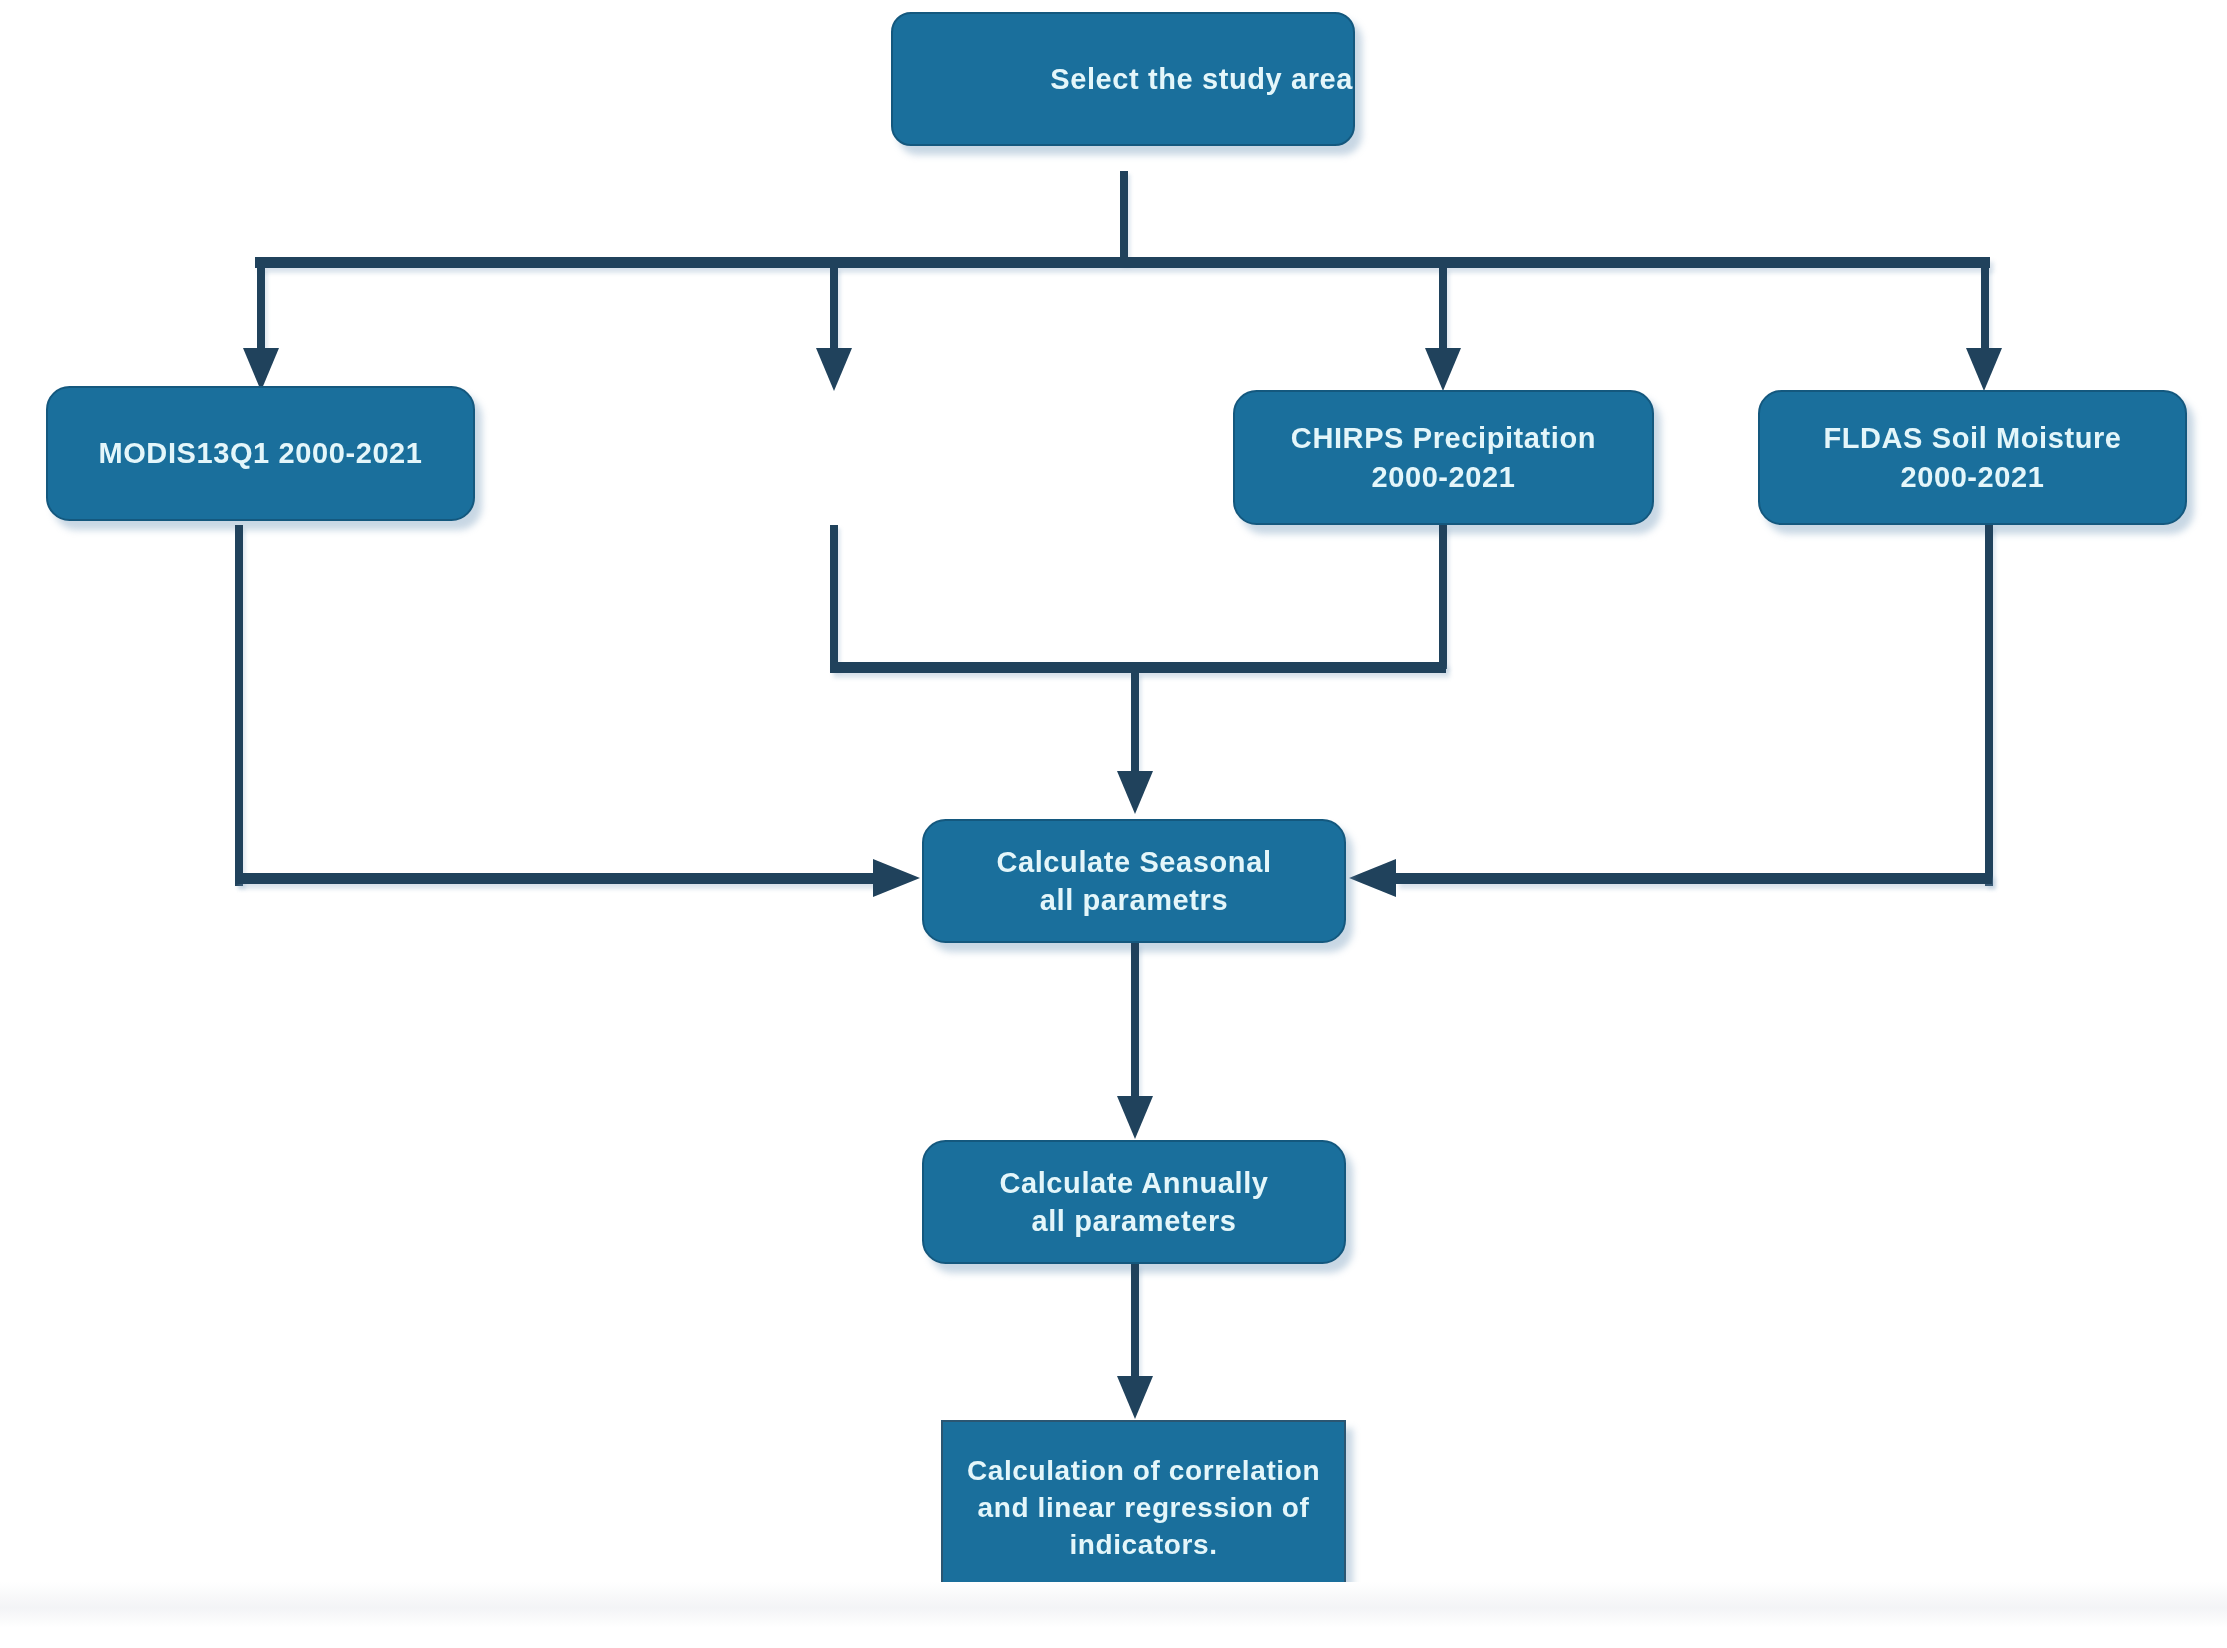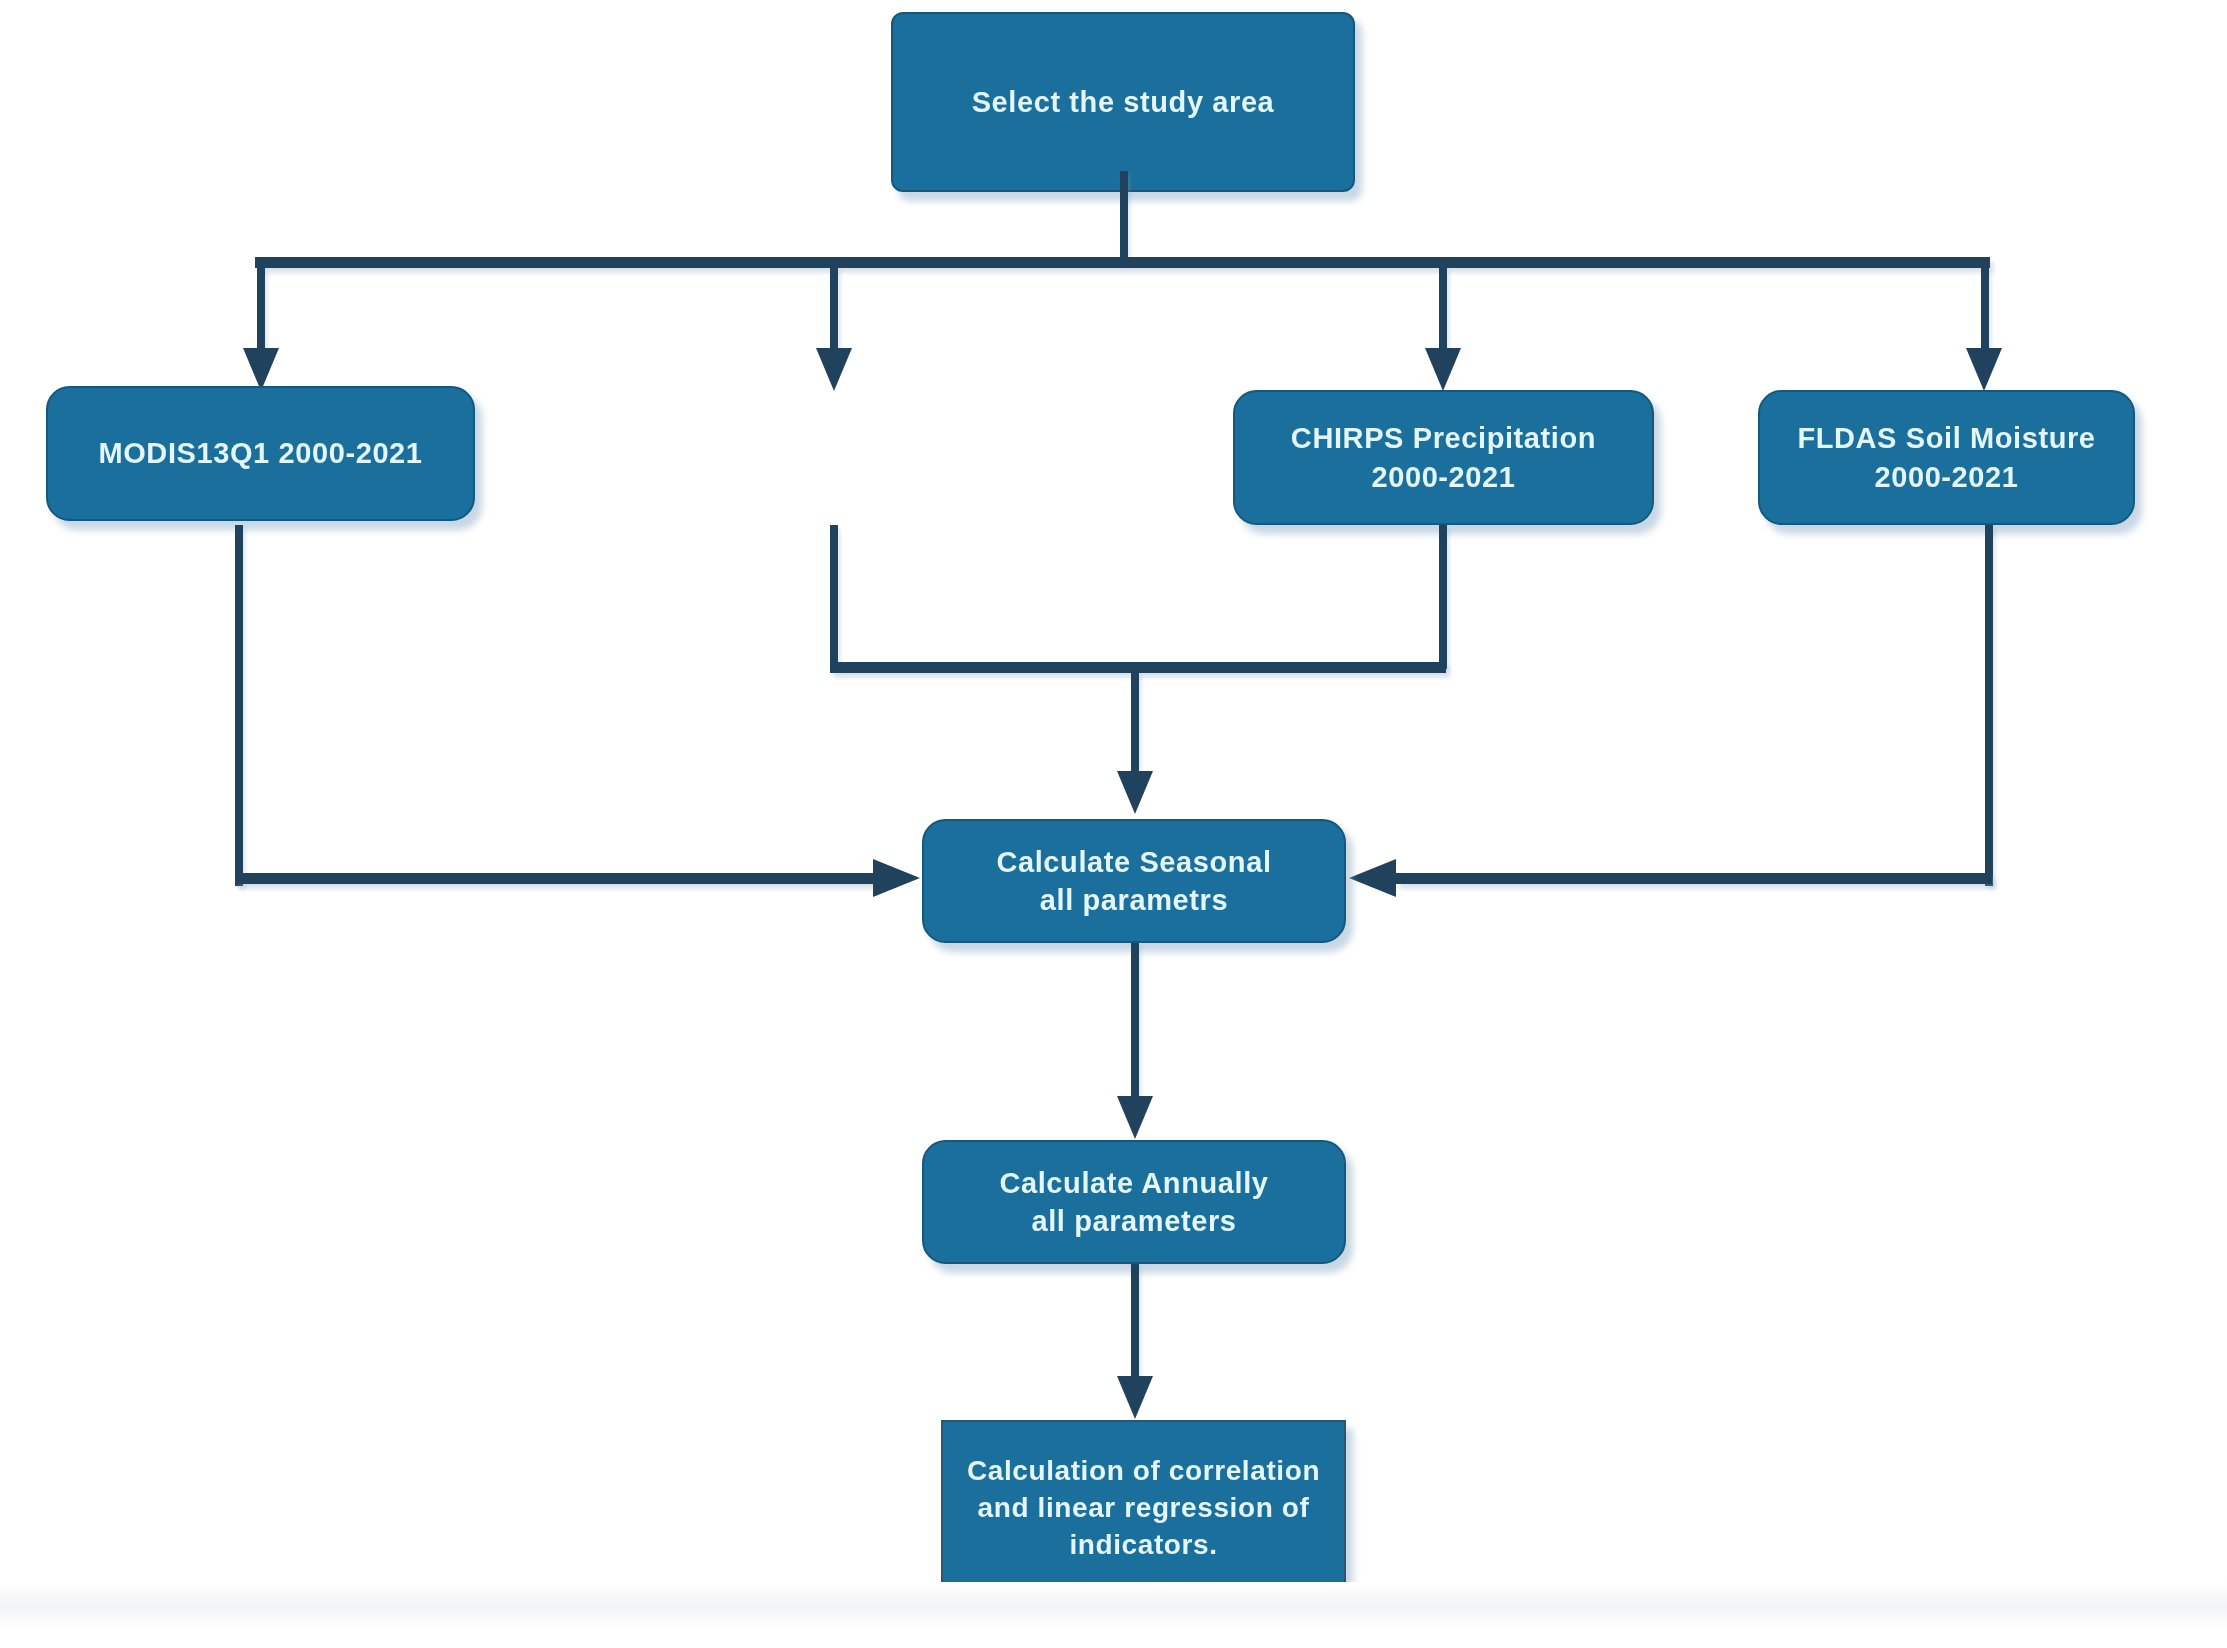--- a/index.html
+++ b/index.html
@@ -64,21 +64,21 @@
   .bottom-strip{
     position:absolute;left:0;right:0;top:1582px;height:46px;
     background:linear-gradient(#ffffff, #f3f4f6 55%, #ffffff);
   }
 </style>
 </head>
 <body>
 
 <div class="canvas">
 
-  <div class="node" style="left:891px;top:12.4px;width:464px;height:180px;border-radius:12px;">
+  <div class="node" style="left:891px;top:12.4px;width:464px;height:134px;border-radius:20px;align-items:flex-end;">
     <span>Select the study area</span>
   </div>
 
   <div class="vline" style="left:1120px;top:171px;height:93px;"></div>
 
   <div class="hline" style="left:255px;top:257px;width:1735px;"></div>
 
   <div class="vline" style="left:257px;top:267px;height:84px;"></div>
   <div class="arr down" style="left:243px;top:348px;"></div>
 
@@ -94,21 +94,21 @@
   <div class="node" style="left:46px;top:386px;width:429px;height:135px;">
     <span>MODIS13Q1 2000-2021</span>
   </div>
 
 
   <div class="node" style="left:1233px;top:390px;width:421px;height:135px;align-items:center;">
     <span>CHIRPS Precipitation</span>
     <span>2000-2021</span>
   </div>
 
-  <div class="node" style="left:1758px;top:390px;width:377px;height:135px;">
+  <div class="node" style="left:1758px;top:390px;width:429px;height:135px;">
     <span>FLDAS Soil Moisture</span>
     <span>2000-2021</span>
   </div>
 
   <div class="vline" style="left:830px;top:525px;height:144px;"></div>
   <div class="vline" style="left:1439px;top:525px;height:144px;"></div>
   <div class="hline" style="left:830px;top:662px;width:616px;"></div>
   <div class="vline" style="left:1131px;top:672px;height:102px;"></div>
   <div class="arr down" style="left:1117px;top:771px;"></div>
 

